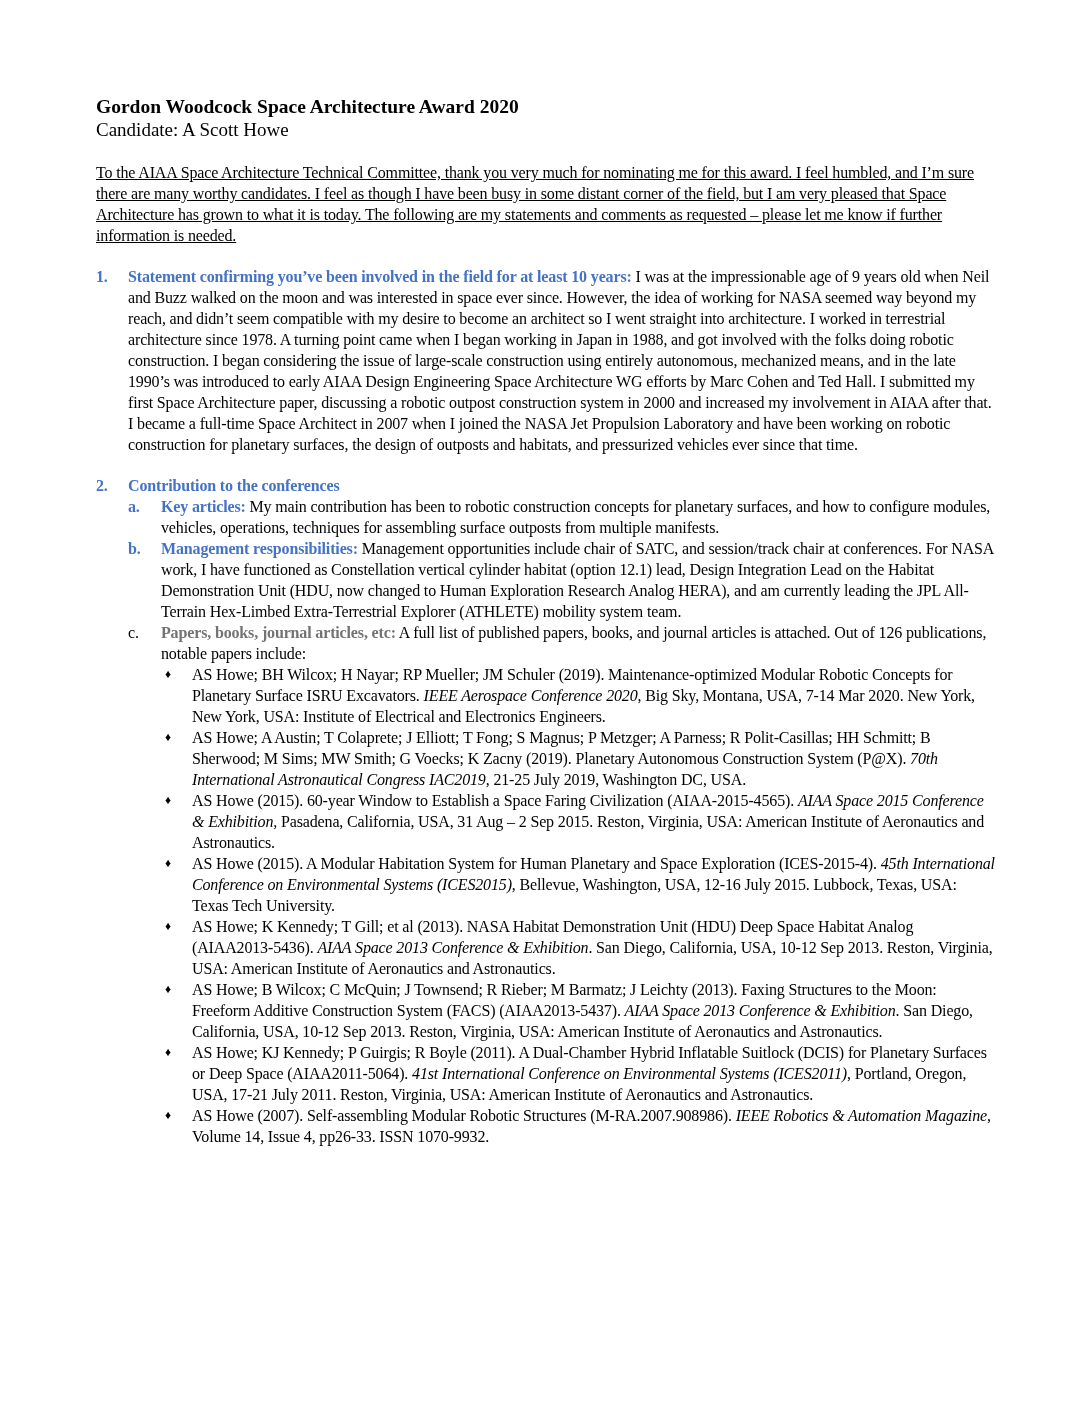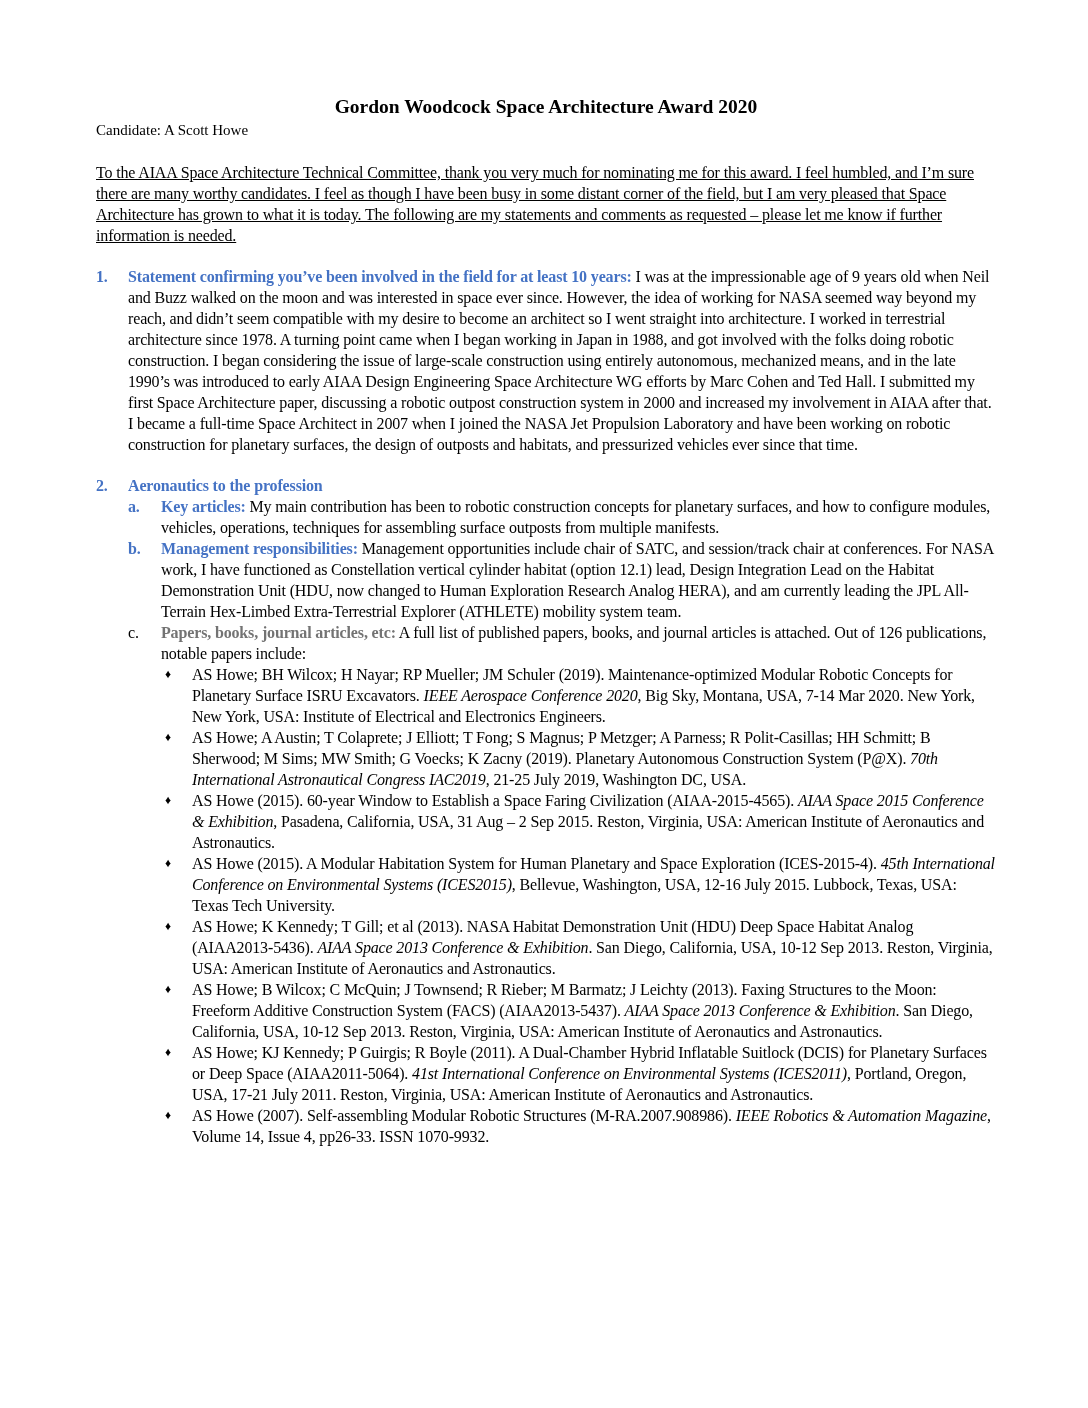--- a/index.html
+++ b/index.html
@@ -1,20 +1,20 @@
 <!DOCTYPE html>
 <html><head>
   <meta charset="utf-8">
   <style>
     html, body { margin: 0; padding: 0; background: #ffffff; }
     body { width: 1088px; height: 1408px; position: relative; overflow: hidden;
       font-family: "Liberation Serif", "DejaVu Serif", serif; color: #000; font-size: 16px; }
     .page { position: absolute; left: 96px; top: 96px; width: 900px; }
-    .title { font-weight: bold; font-size: 19.5px; line-height: 22px; margin: 0; text-align: center; }
-    .subtitle { font-size: 15px; line-height: 24px; margin: 0 0 20px 0; }
+    .title { font-weight: bold; font-size: 19.5px; line-height: 22px; margin: 0; }
+    .subtitle { font-size: 19px; line-height: 24px; margin: 0 0 20px 0; }
     .intro { font-size: 16px; line-height: 21px; margin: 0 0 20px 0; letter-spacing: -0.15px; text-decoration: underline; }
     .accent { color: #4472c4; font-weight: bold; }
     ol.main { list-style: none; margin: 0; padding: 0; }
     ol.main > li { position: relative; padding-left: 32px; font-size: 16px; line-height: 21px; letter-spacing: -0.15px; margin-bottom: 20px; }
     ol.main > li > .num { position: absolute; left: 0; top: 0; }
     ol.sub { list-style: none; margin: 0; padding: 0; }
     ol.sub > li { position: relative; padding-left: 65px; line-height: 21px; }
     ol.sub > li > .letter { position: absolute; left: 32px; top: 0; }
     .letter.plain { color: #000; font-weight: normal; }
     ul.refs { list-style: none; margin: 0; padding: 0; }
@@ -30,21 +30,21 @@
   <div class="subtitle">Candidate: A Scott Howe</div>
   <p class="intro">To the AIAA Space Architecture Technical Committee, thank you very much for nominating me for this award. I feel humbled, and I’m sure there are many worthy candidates. I feel as though I have been busy in some distant corner of the field, but I am very pleased that Space Architecture has grown to what it is today. The following are my statements and comments as requested – please let me know if further information is needed.</p>
 
   <ol class="main">
     <li>
       <span class="num accent" style="color: rgb(68, 114, 196);">1.</span>
       <span class="accent" style="color: rgb(68, 114, 196);">Statement confirming you’ve been involved in the field for at least 10 years:</span><span> I was at the impressionable age of 9 years old when Neil and Buzz walked on the moon and was interested in space ever since. However, the idea of working for NASA seemed way beyond my reach, and didn’t seem compatible with my desire to become an architect so I went straight into architecture. I worked in terrestrial architecture since 1978. A turning point came when I began working in Japan in 1988, and got involved with the folks doing robotic construction. I began considering the issue of large-scale construction using entirely autonomous, mechanized means, and in the late 1990’s was introduced to early AIAA Design Engineering Space Architecture WG efforts by Marc Cohen and Ted Hall. I submitted my first Space Architecture paper, discussing a robotic outpost construction system in 2000 and increased my involvement in AIAA after that. I became a full-time Space Architect in 2007 when I joined the NASA Jet Propulsion Laboratory and have been working on robotic construction for planetary surfaces, the design of outposts and habitats, and pressurized vehicles ever since that time.</span>
     </li>
     <li>
       <span class="num accent" style="color: rgb(68, 114, 196);">2.</span>
-      <span class="accent" style="color: rgb(68, 114, 196);">Aeronautics to the profession</span>
+      <span class="accent" style="color: rgb(68, 114, 196);">Contribution to the conferences</span>
       <ol class="sub" style="margin-left:-32px;">
         <li>
           <span class="letter accent" style="color: rgb(68, 114, 196);">a.</span>
           <span class="accent" style="color: rgb(68, 114, 196);">Key articles:</span><span> My main contribution has been to robotic construction concepts for planetary surfaces, and how to configure modules, vehicles, operations, techniques for assembling surface outposts from multiple manifests.</span>
         </li>
         <li>
           <span class="letter accent" style="color: rgb(68, 114, 196);">b.</span>
           <span class="accent" style="color: rgb(68, 114, 196);">Management responsibilities:</span><span> Management opportunities include chair of SATC, and session/track chair at conferences. For NASA work, I have functioned as Constellation vertical cylinder habitat (option 12.1) lead, Design Integration Lead on the Habitat Demonstration Unit (HDU, now changed to Human Exploration Research Analog HERA), and am currently leading the JPL All-Terrain Hex-Limbed Extra-Terrestrial Explorer (ATHLETE) mobility system team.</span>
         </li>
         <li>

